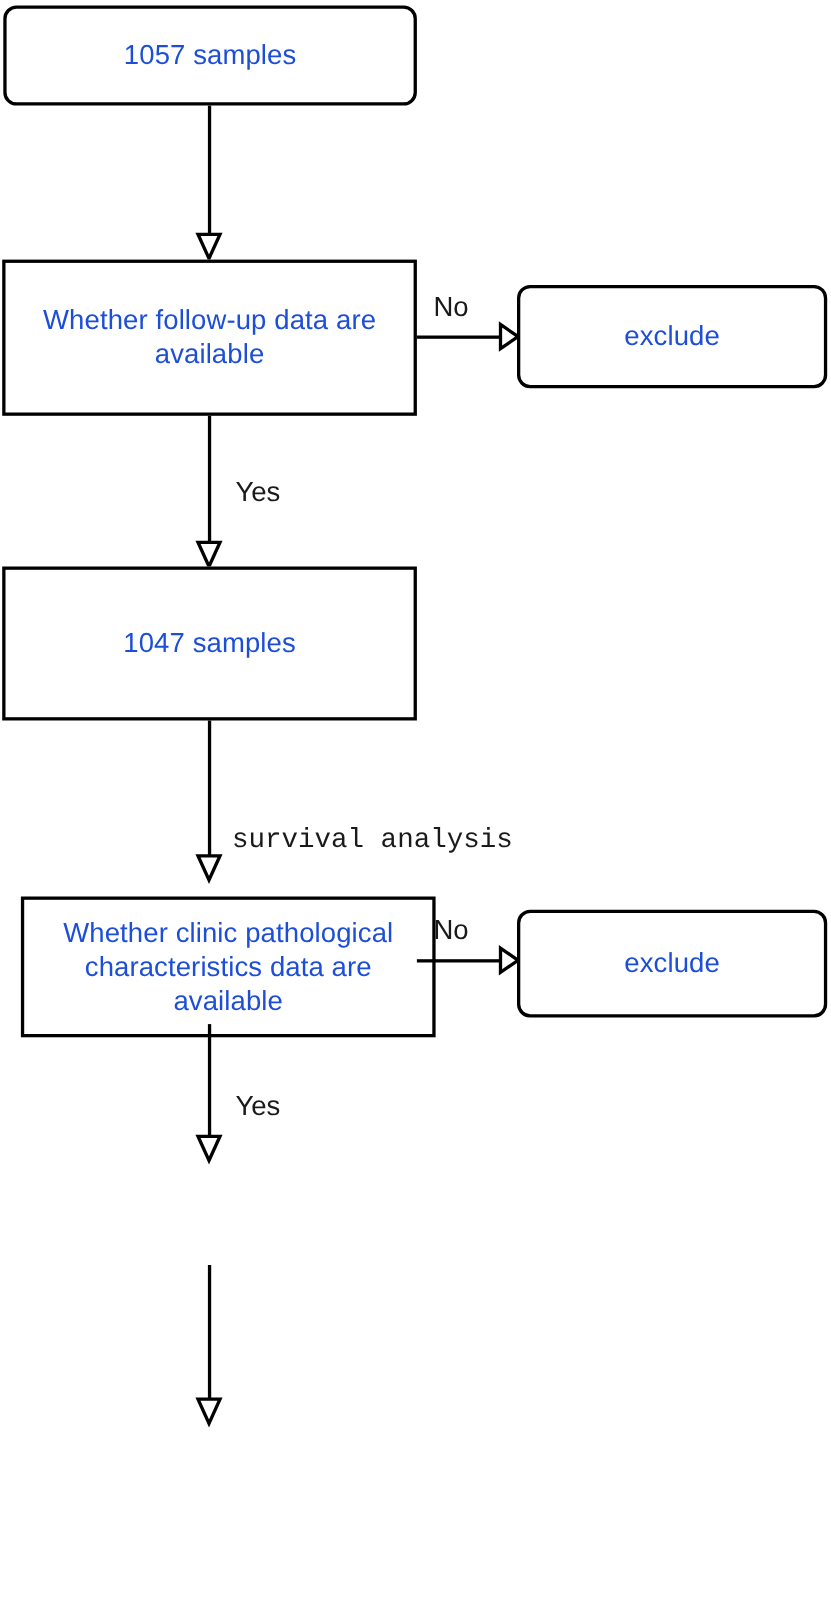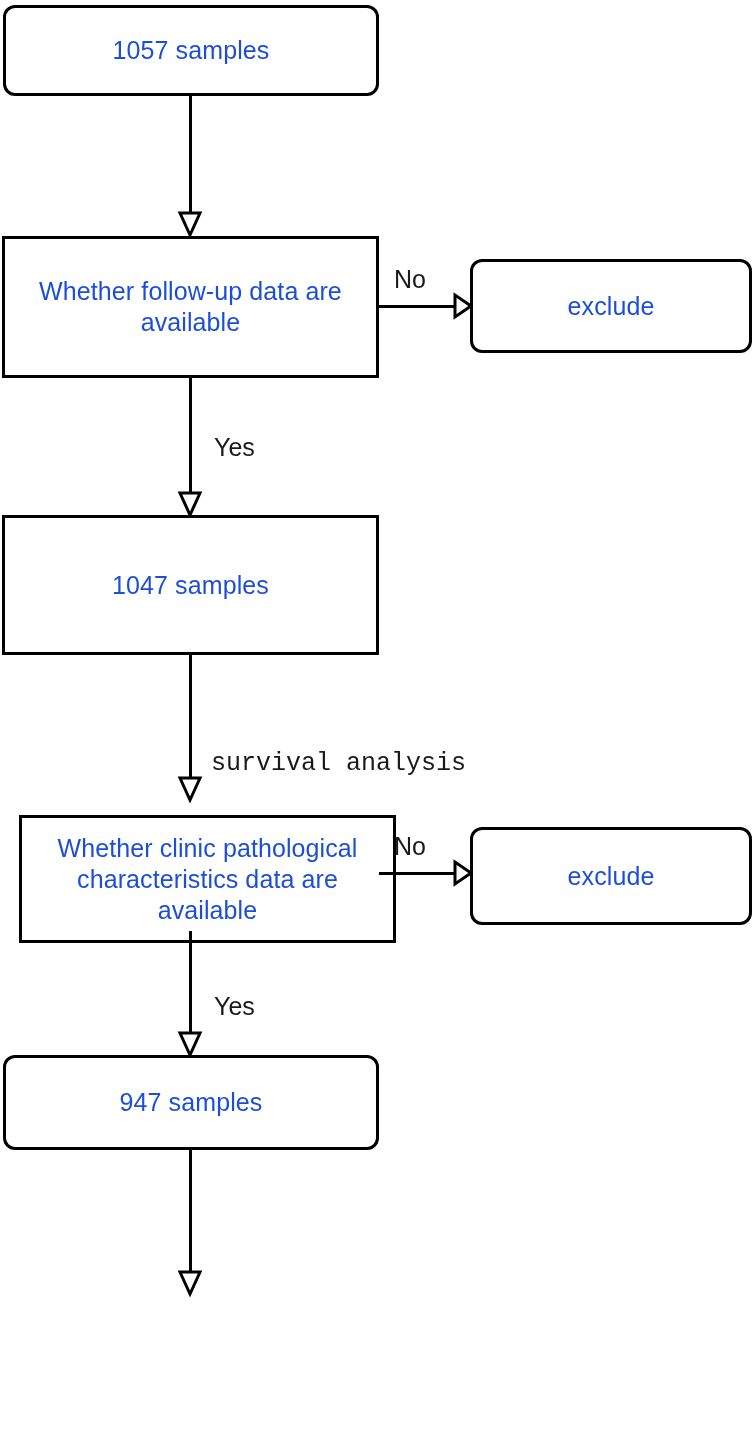--- a/index.html
+++ b/index.html
@@ -140,23 +140,20 @@
   </div>
 
   <div class="edge-line vertical" style="left:189px; top:931px; height:103px;"></div>
   <div class="arrowhead" style="left:190px; top:1033px;">
     <svg width="26" height="26" viewBox="0 0 26 26">
       <polygon points="-10,0 10,0 0,22" fill="#ffffff" stroke="#000000" stroke-width="3"></polygon>
     </svg>
   </div>
   <div class="edge-label" style="left:214px; top:994px;">Yes</div>
 
-  <div class="node rounded" style="left:3px; top:1055px; width:376px; height:95px;">
-    <span class="node-label">947 samples</span>
-  </div>
 
   <div class="edge-line vertical" style="left:189px; top:1150px; height:123px;"></div>
   <div class="arrowhead" style="left:190px; top:1272px;">
     <svg width="26" height="26" viewBox="0 0 26 26">
       <polygon points="-10,0 10,0 0,22" fill="#ffffff" stroke="#000000" stroke-width="3"></polygon>
     </svg>
   </div>
 
 
 </div>

